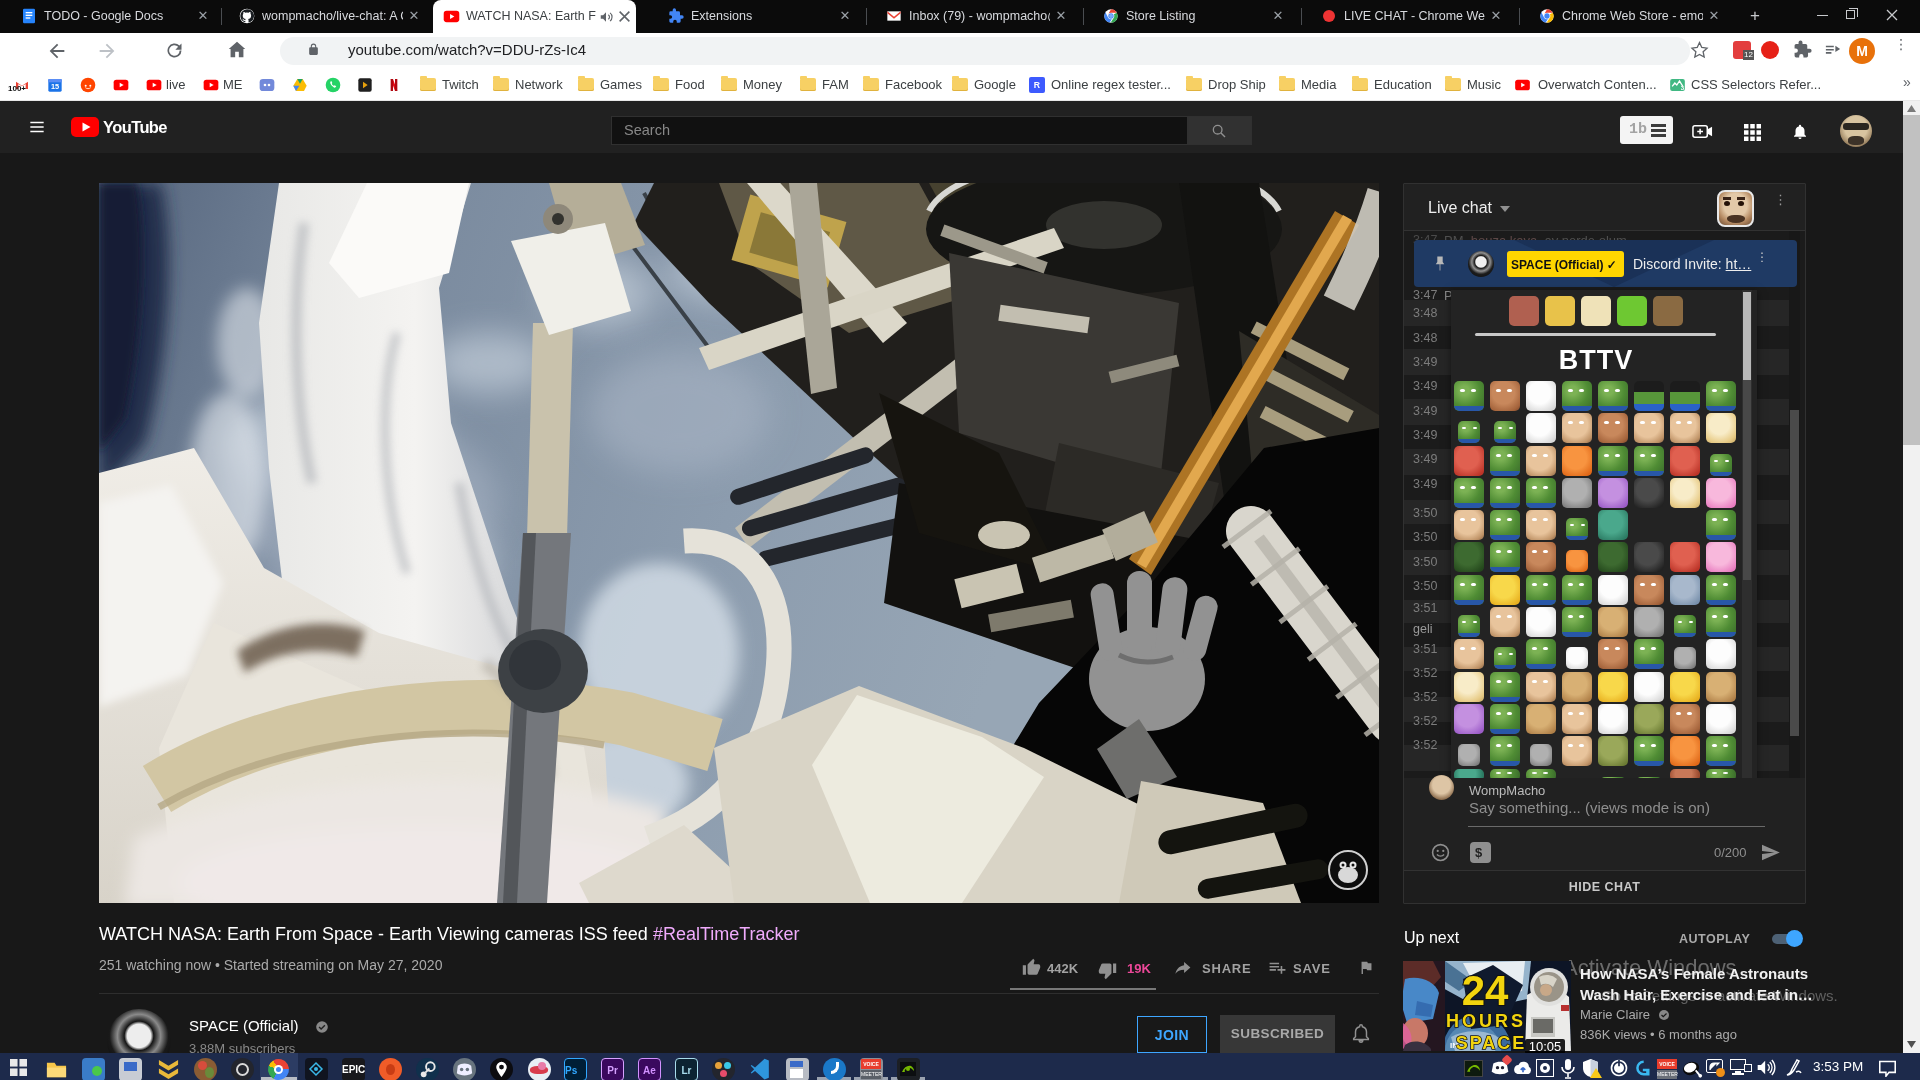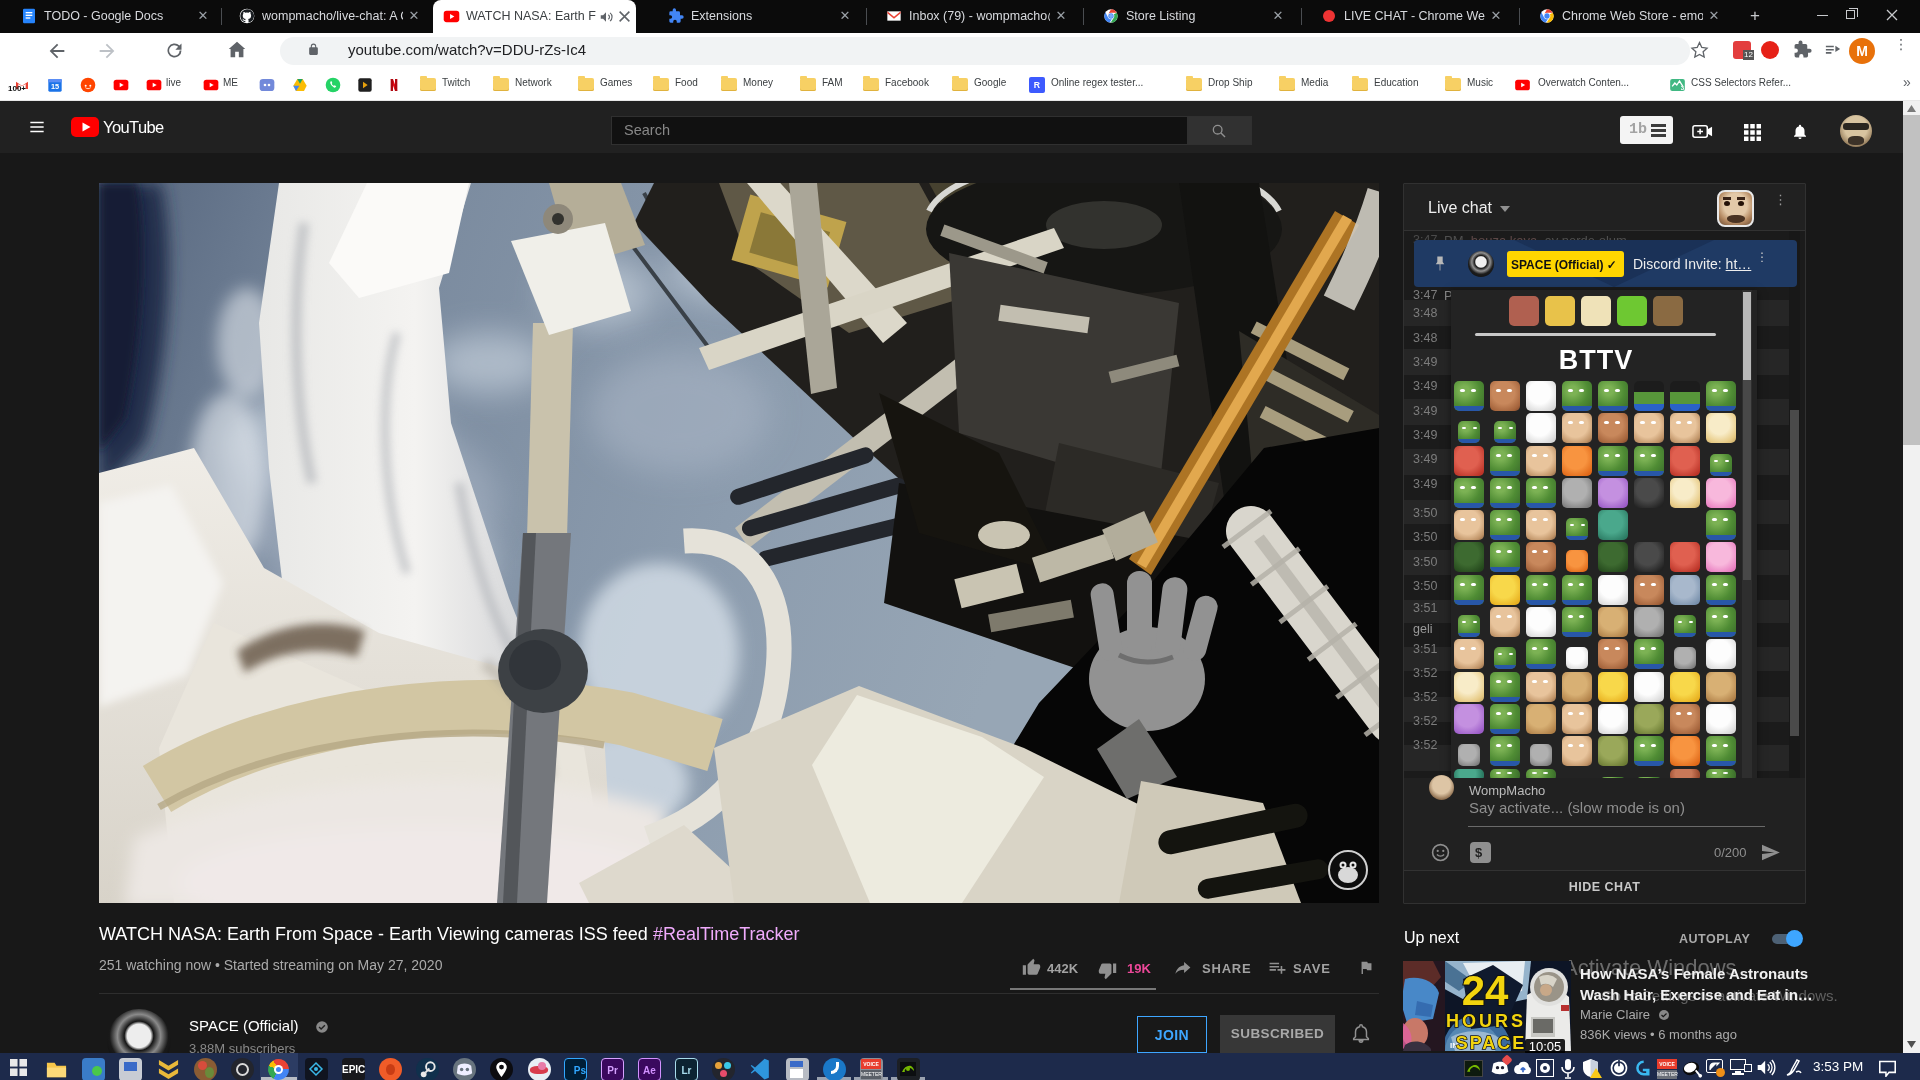--- a/index.html
+++ b/index.html
@@ -6,21 +6,21 @@
 .abs{position:absolute}
 #tabbar{position:absolute;left:0;top:0;width:1920px;height:33px;background:#0b0b0b}
 .tab{position:absolute;top:0;height:33px;color:#d8dade;font-size:12.5px}
 .tab .ttl{position:absolute;left:36px;top:9px;white-space:nowrap;overflow:hidden}
 .tab .fav{position:absolute;left:13px;top:8px;width:16px;height:16px}
 .tab .tx{position:absolute;top:9px;width:14px;height:14px;color:#9aa0a6;font-size:13px;text-align:center;line-height:14px}
 .tabsep{position:absolute;top:8px;width:1px;height:17px;background:#4a4d51}
 #activetab{position:absolute;left:433px;top:0;width:203px;height:33px;background:#fff;border-radius:8px 8px 0 0;color:#3c4043}
 #toolbar{position:absolute;left:0;top:33px;width:1920px;height:35px;background:#fff}
 #bookmarks{position:absolute;left:0;top:68px;width:1920px;height:33px;background:#fff;border-bottom:1px solid #e8e8e8}
-.bm{position:absolute;top:77px;height:16px;font-size:10px;color:#3c4043;white-space:nowrap}
+.bm{position:absolute;top:77px;height:16px;font-size:13px;color:#3c4043;white-space:nowrap}
 .bmfold{position:absolute;top:1px;width:16px;height:13px;background:#f7d064;border-radius:2px;box-shadow:inset 0 -1px 0 #e0b23e}
 .bmfold:before{content:"";position:absolute;left:0;top:-2px;width:7px;height:3px;background:#f7d064;border-radius:1px 1px 0 0}
 #masthead{position:absolute;left:0;top:101px;width:1920px;height:52px;background:#212121}
 #page{position:absolute;left:0;top:153px;width:1903px;height:900px;background:#181818}
 #scrollbar{position:absolute;left:1903px;top:101px;width:17px;height:952px;background:#f1f1f1}
 #taskbar{position:absolute;left:0;top:1053px;width:1920px;height:27px;background:#1d2a4b}
 svg{display:block}
 .em{position:absolute;width:30px;height:30px;border-radius:5px}
 </style></head><body>
 
@@ -244,21 +244,21 @@
 <div class="bm" style="left:1691px">CSS Selectors Refer...</div>
 <div class="bm" style="left:1903px;top:74px;color:#5f6368;font-size:14px">»</div>
 <div id="masthead"></div>
 <svg class="abs" style="left:27px;top:119px" width="20" height="16" viewBox="0 0 24 24">
     <path d="M2 4h20v2.2H2zm0 6.9h20v2.2H2zm0 6.9h20V20H2z" fill="#fff"></path>
   </svg>
 <svg class="abs" style="left:71px;top:117px" width="28" height="20" viewBox="0 0 28 20">
     <rect width="28" height="20" rx="5" fill="#f00"></rect>
     <path d="M11.5 5.5l8 4.5-8 4.5z" fill="#fff"></path>
   </svg>
-<div class="abs" style="left:103px;top:118px;color:#fff;font-size:16.5px;font-weight:normal;letter-spacing:-.6px">YouTube</div>
+<div class="abs" style="left:103px;top:118px;color:#fff;font-size:16.5px;font-weight:bold;letter-spacing:-.6px">YouTube</div>
 <div class="abs" style="left:611px;top:116px;width:577px;height:29px;background:#111;border:1px solid #303030"></div>
 <div class="abs" style="left:624px;top:122px;color:#888;font-size:14.5px">Search</div>
 <div class="abs" style="left:1188px;top:116px;width:64px;height:29px;background:#313131;border:1px solid #303030"></div>
 <svg class="abs" style="left:1211px;top:123px" width="16" height="16" viewBox="0 0 24 24">
     <circle cx="10" cy="10" r="6.5" stroke="#909090" fill="none" stroke-width="2"></circle>
     <path d="M15 15l6 6" stroke="#909090" stroke-width="2"></path>
   </svg>
 <div class="abs" style="left:1620px;top:116px;width:53px;height:28px;background:#f4f4f4;border-radius:3px"></div>
 <div class="abs" style="left:1629px;top:121px;color:#a3a3a3;font-weight:bold;font-size:15px;font-family:'Liberation Mono',monospace">1b</div>
 <div class="abs" style="left:1651px;top:124px;width:15px;height:2.5px;background:#3c3c3c;box-shadow:0 5px 0 #3c3c3c,0 10px 0 #3c3c3c"></div>
@@ -799,21 +799,21 @@
     <div style="position:absolute;left:0;bottom:0;width:100%;height:17%;background:#2857a8;border-radius:0 0 5px 5px"></div>
   </div>
 <div class="em" style="left:1670px;top:769px;width:30px;height:12.400000000000091px;background:radial-gradient(circle at 45% 40%,#c87858 0 45%,#9c4c30 85%);overflow:hidden"></div>
 <div class="em" style="left:1706px;top:769px;width:30px;height:12.400000000000091px;background:radial-gradient(circle at 35% 32%,#7cb254 0 16%,#4f8c34 55%,#38682a 100%);overflow:hidden">
     <div style="position:absolute;left:20%;top:25%;width:15%;height:13%;background:#fff;border-radius:50%;box-shadow:11px 0 0 #fff"></div>
     <div style="position:absolute;left:0;bottom:0;width:100%;height:17%;background:#2857a8;border-radius:0 0 5px 5px"></div>
   </div>
 <div class="abs" style="left:1404px;top:778px;width:401px;height:93px;background:#212121"></div>
 <div class="abs" style="left:1429px;top:775px;width:25px;height:25px;border-radius:50%;background:radial-gradient(circle at 50% 40%,#ddc5a5 0 45%,#a5projects 0);background:radial-gradient(circle at 50% 40%,#ddc5a5 0 45%,#8a6a4a 75%,#503828 100%)"></div>
 <div class="abs" style="left:1469px;top:783px;font-size:13px;color:#bbb">WompMacho</div>
-<div class="abs" style="left:1469px;top:799px;font-size:15px;color:#8f8f8f">Say activate... (slow mode is on)</div>
+<div class="abs" style="left:1469px;top:799px;font-size:15px;color:#8f8f8f">Say something... (views mode is on)</div>
 <div class="abs" style="left:1468px;top:826px;width:297px;height:1px;background:#6a6a6a"></div>
 <svg class="abs" style="left:1431px;top:843px" width="19" height="19" viewBox="0 0 24 24">
     <circle cx="12" cy="12" r="10" fill="none" stroke="#8f8f8f" stroke-width="2"></circle>
     <circle cx="8.5" cy="10" r="1.4" fill="#8f8f8f"></circle>
     <circle cx="15.5" cy="10" r="1.4" fill="#8f8f8f"></circle>
     <path d="M7.5 14.5c2.5 2.5 6.5 2.5 9 0" stroke="#8f8f8f" stroke-width="2" fill="none"></path>
   </svg>
 <div class="abs" style="left:1470px;top:842px;width:21px;height:21px;background:#8f8f8f;border-radius:4px"></div>
 <div class="abs" style="left:1475px;top:845px;font-size:13px;font-weight:bold;color:#212121">$</div>
 <div class="abs" style="left:1714px;top:845px;font-size:13px;color:#8f8f8f">0/200</div>
@@ -928,21 +928,21 @@
     <svg width="23" height="23" viewBox="0 0 24 24">
       <path d="M12 4a5.5 5.5 0 015.5 5.5C17.5 13 12 20 12 20S6.5 13 6.5 9.5A5.5 5.5 0 0112 4z" fill="#fff"></path>
       <circle cx="12" cy="9.5" r="2.5" fill="#0c0c10"></circle>
     </svg>
   </div>
 <div class="abs" style="left:528px;top:1058px;width:23px;height:23px;background:#e8eef4;border-radius:50%;overflow:hidden">
     <div style="position:absolute;left:2px;top:8px;width:18px;height:8px;background:#d83c4c;border-radius:40%"></div>
     <div style="position:absolute;left:10px;top:4px;width:8px;height:8px;background:#e87ca8;border-radius:50%"></div>
   </div>
 <div class="abs" style="left:564px;top:1058px;width:23px;height:23px;background:#001e36;border:1.5px solid #31a8ff;border-radius:4px;overflow:hidden">
-    <div style="position:absolute;left:0;top:0;width:100%;height:100%;color:#31a8ff;font-size:10px;font-weight:bold;text-align:right;line-height:23px">Ps</div>
+    <div style="position:absolute;left:0;top:0;width:100%;height:100%;color:#31a8ff;font-size:10px;font-weight:bold;text-align:left;line-height:23px">Ps</div>
   </div>
 <div class="abs" style="left:601px;top:1058px;width:23px;height:23px;background:#3a095e;border:1.5px solid #d6a1ff;border-radius:4px;overflow:hidden">
     <div style="position:absolute;left:0;top:0;width:100%;height:100%;color:#d6a1ff;font-size:10px;font-weight:bold;text-align:center;line-height:23px">Pr</div>
   </div>
 <div class="abs" style="left:638px;top:1058px;width:23px;height:23px;background:#3a095e;border:1.5px solid #d291ff;border-radius:4px;overflow:hidden">
     <div style="position:absolute;left:0;top:0;width:100%;height:100%;color:#d291ff;font-size:10px;font-weight:bold;text-align:center;line-height:23px">Ae</div>
   </div>
 <div class="abs" style="left:675px;top:1058px;width:23px;height:23px;background:#0c2332;border:1.5px solid #a8dcec;border-radius:4px;overflow:hidden">
     <div style="position:absolute;left:0;top:0;width:100%;height:100%;color:#a8dcec;font-size:10px;font-weight:bold;text-align:center;line-height:23px">Lr</div>
   </div>

